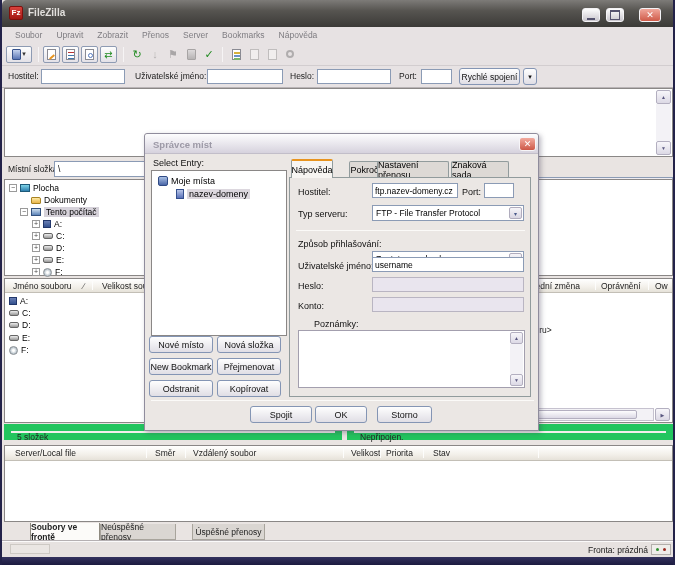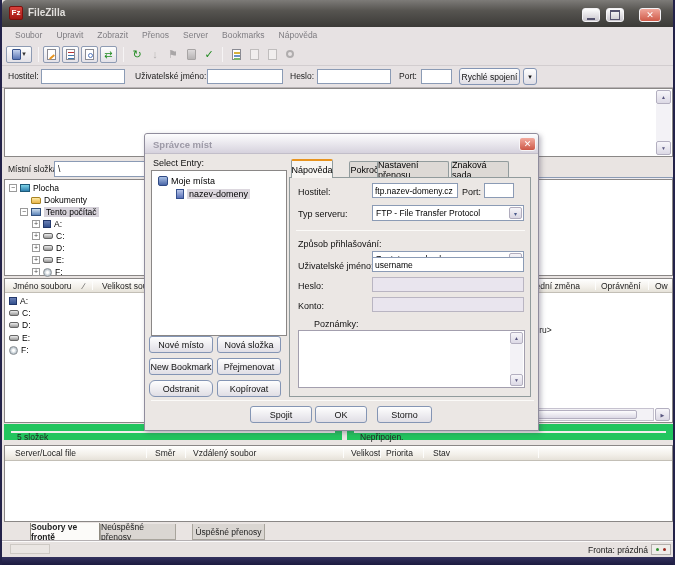--- a/index.html
+++ b/index.html
@@ -316,21 +316,21 @@
       <div class="trow" style="left:24px;top:17px;font-size:9px;">
         <span class="i-server"></span>
         <span style="background:#dcd7de;padding:0 2px;">nazev-domeny</span>
       </div>
     </div>
 
     <div class="abs btn-xp" style="left:4px;top:202px;width:64px;height:17px;font-size:9px;">Nové místo</div>
     <div class="abs btn-xp" style="left:72px;top:202px;width:64px;height:17px;font-size:9px;">Nová složka</div>
     <div class="abs btn-xp" style="left:4px;top:224px;width:64px;height:17px;font-size:9px;">New Bookmark</div>
     <div class="abs btn-xp" style="left:72px;top:224px;width:64px;height:17px;font-size:9px;">Přejmenovat</div>
-    <div class="abs btn-xp" style="left:4px;top:246px;width:64px;height:17px;font-size:9px;border-radius:6px;">Odstranit</div>
+    <div class="abs btn-xp" style="left:4px;top:246px;width:64px;height:17px;font-size:9px;">Odstranit</div>
     <div class="abs btn-xp" style="left:72px;top:246px;width:64px;height:17px;font-size:9px;">Kopírovat</div>
 
     <div class="dtab active" style="left:146px;top:25px;width:42px;height:19px;">Nápověda</div>
     <div class="dtab" style="left:204px;top:27px;width:40px;">Pokročilé</div>
     <div class="dtab" style="left:232px;top:27px;width:72px;">Nastavení přenosu</div>
     <div class="dtab" style="left:306px;top:27px;width:58px;">Znaková sada</div>
 
     <div class="abs dpanel" style="left:144px;top:43px;width:242px;height:220px;">
       <span class="abs dlbl" style="left:8px;top:9px;">Hostitel:</span>
       <input class="abs inp" style="left: 82px; top: 5px; width: 86px; font-size: 8.5px;" value="ftp.nazev-domeny.cz">

